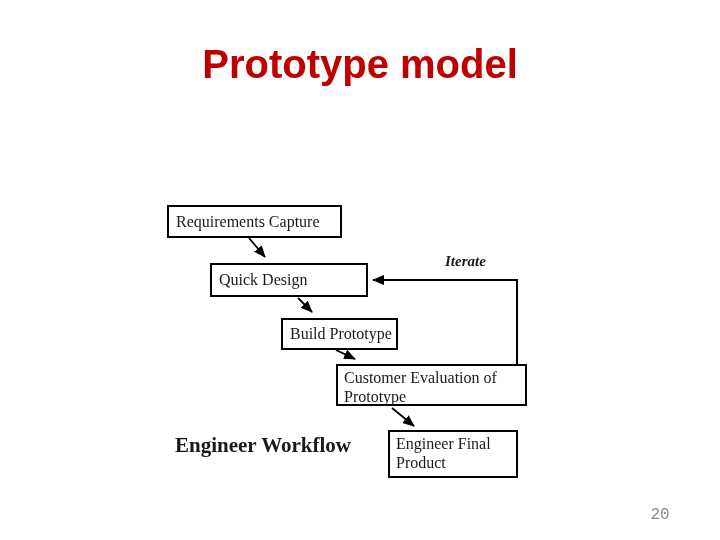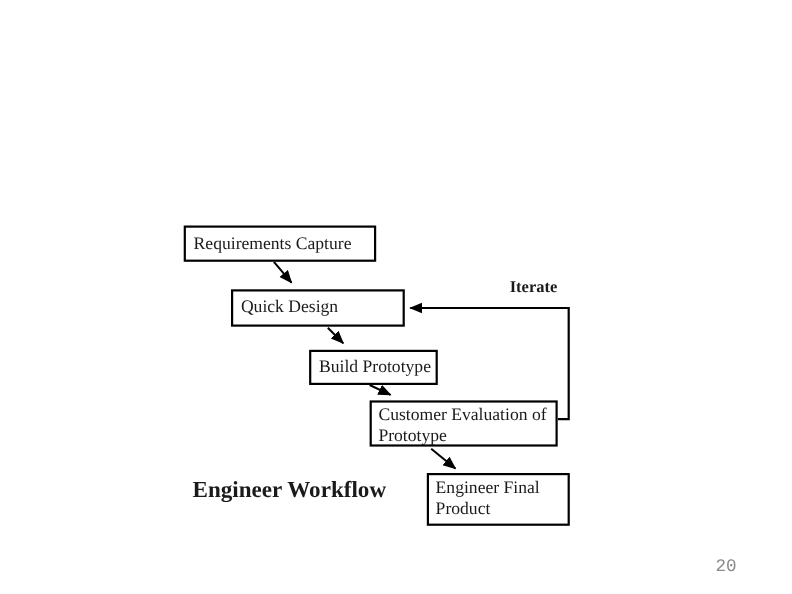--- a/index.html
+++ b/index.html
@@ -59,30 +59,30 @@
     align-items: center;
     padding-left: 7px;
   }
   .flow-box.multi {
     padding: 2px 6px;
     line-height: 19px;
   }
   .box-requirements { left: 167px; top: 158px; width: 175px; height: 33px; }
   .box-quickdesign  { left: 210px; top: 216px; width: 158px; height: 34px; }
   .box-buildproto   { left: 281px; top: 271px; width: 117px; height: 32px; }
-  .box-customereval { left: 336px; top: 317px; width: 171px; height: 42px; }
+  .box-customereval { left: 336px; top: 317px; width: 191px; height: 42px; }
   .box-engineer     { left: 388px; top: 383px; width: 130px; height: 48px; }
   .iterate-label {
     position: absolute;
     left: 445px;
     top: 206px;
     width: 80px;
-    text-align: center;
     font-family: "Liberation Serif", "DejaVu Serif", serif;
     font-weight: bold;
+    font-style: italic;
     font-size: 15px;
     color: #1a1a1a;
   }
   .workflow-caption {
     position: absolute;
     left: 175px;
     top: 386px;
     font-family: "Liberation Serif", "DejaVu Serif", serif;
     font-weight: bold;
     font-size: 21px;
@@ -99,20 +99,21 @@
     font-size: 16px;
     color: #8b8b8b;
     font-family: Liberation Mono, monospace;
   }
 </style>
 </head>
 <body>
 
 <div class="slide">
 
+  <div class="slide-title">Prototype model</div>
 
   <div class="diagram">
 
     <svg class="arrow-layer" viewBox="0 0 720 540" xmlns="http://www.w3.org/2000/svg">
       <defs>
         <marker id="ah" markerUnits="userSpaceOnUse" markerWidth="13" markerHeight="11" refX="11" refY="5" orient="auto">
           <path d="M0,0 L12,5 L0,10 Z" fill="#000000"></path>
         </marker>
       </defs>
 

